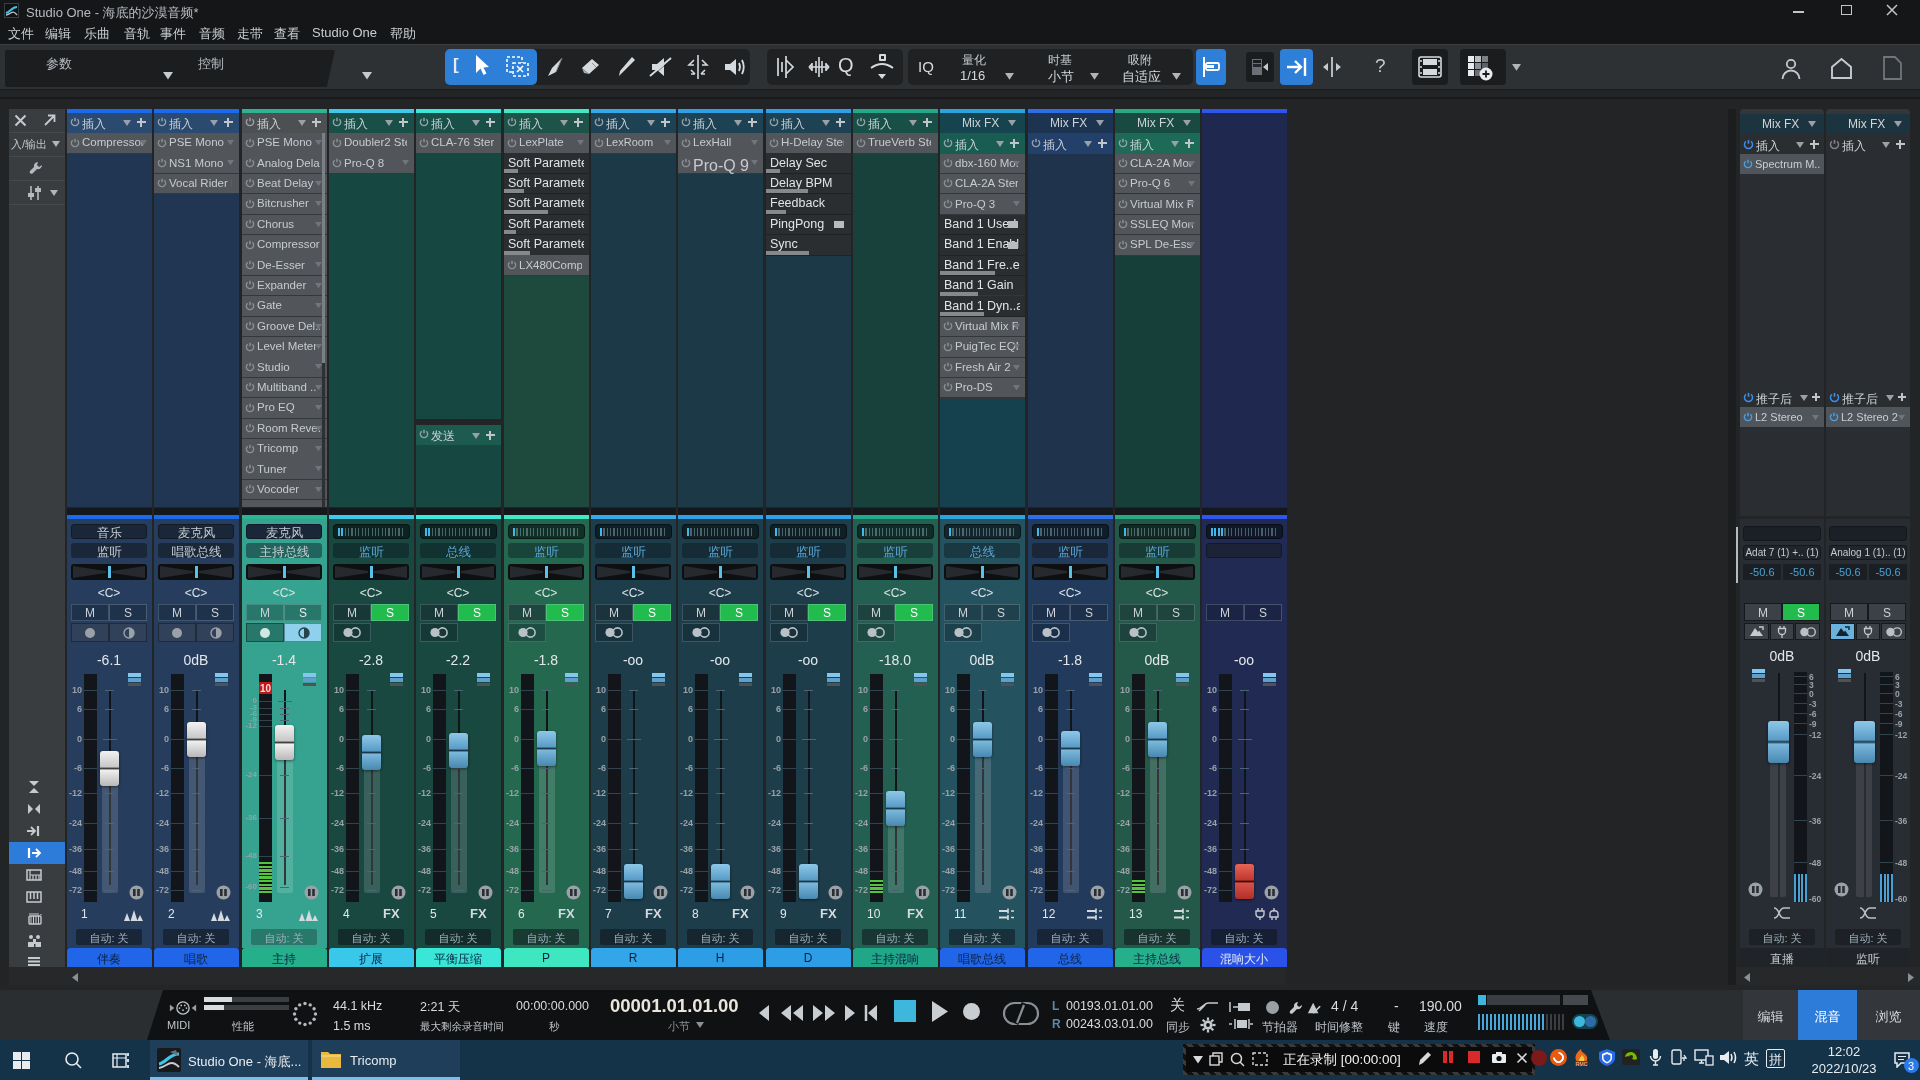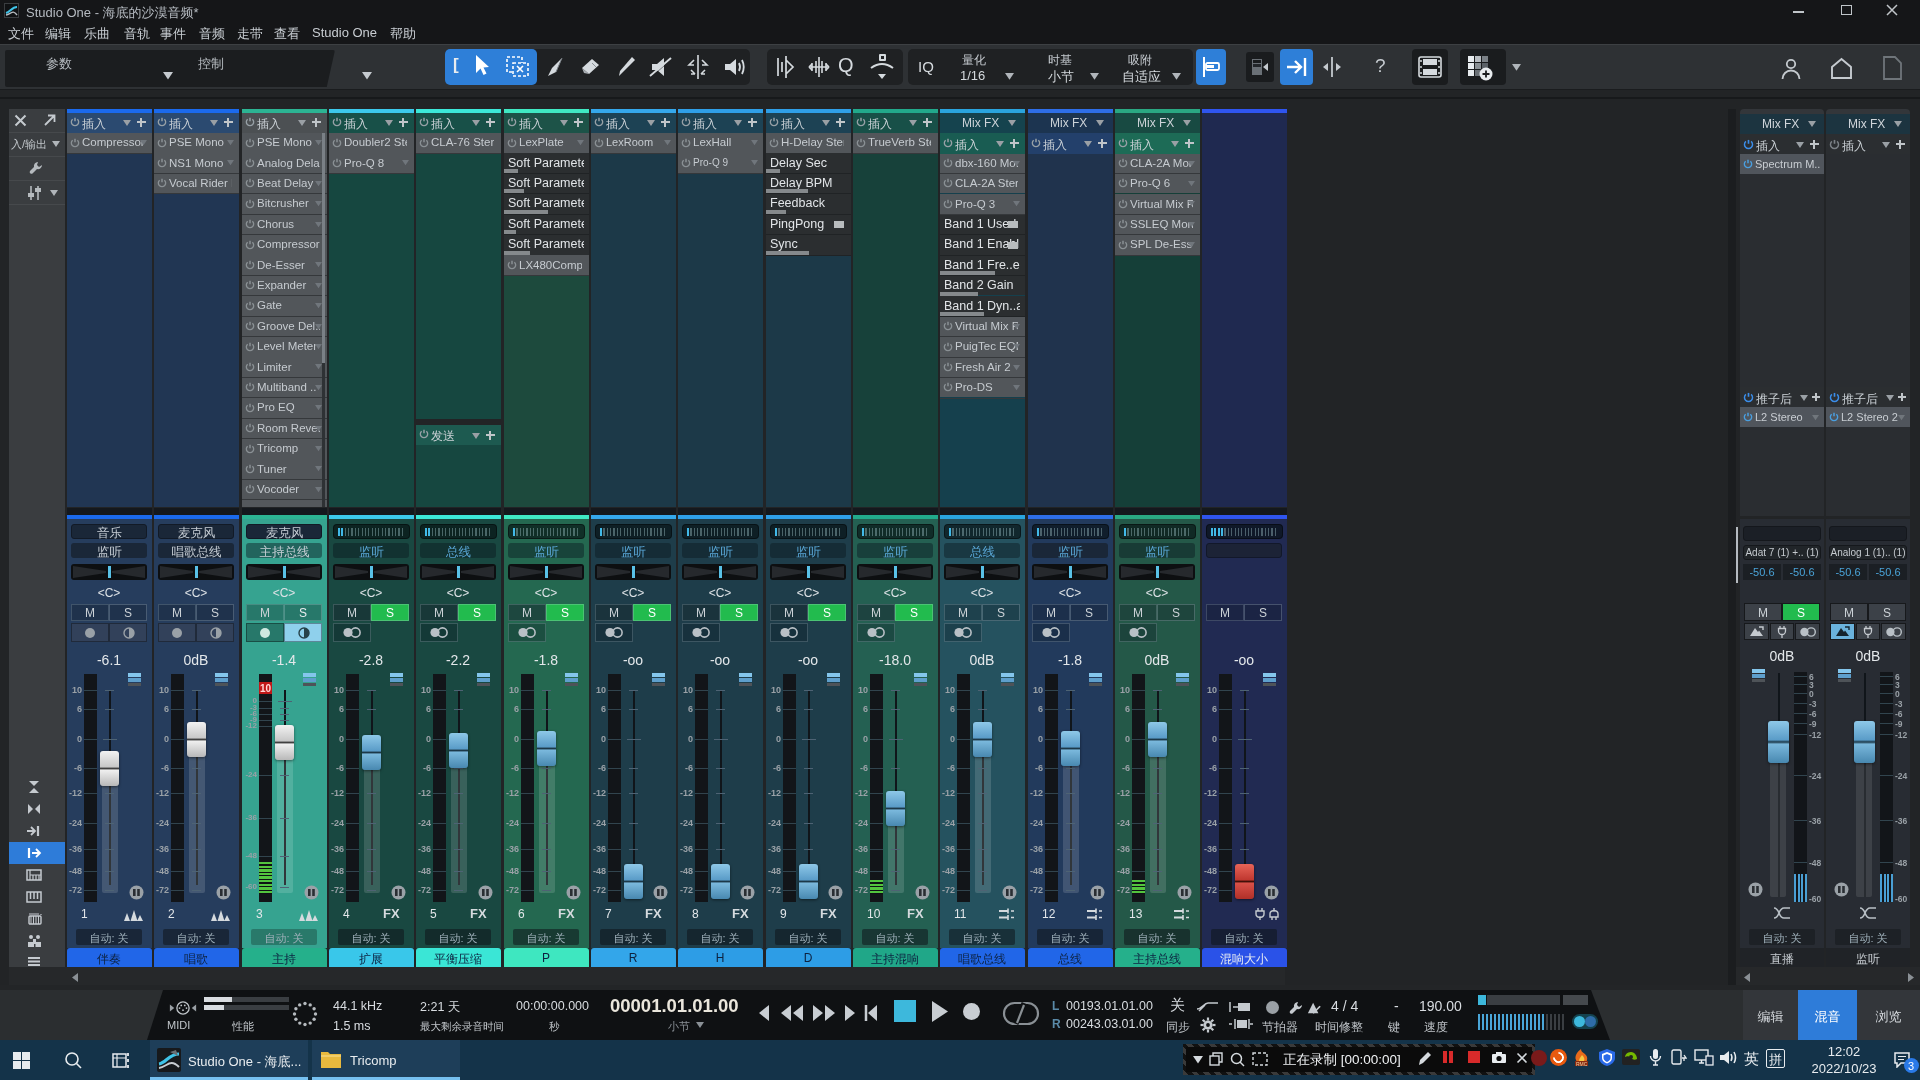--- a/index.html
+++ b/index.html
@@ -568,21 +568,21 @@
 <div class="a" style="left:15px;top:231.20000000000002px;font-size:11.5px;color:#c6cbd0;width:63px;overflow:hidden;white-space:nowrap">Level Meter</div>
 <svg style="position:absolute;left:73px;top:235.00000000000003px" width="7" height="7" viewBox="0 0 7 7">
       <polygon points="0,0 7,0 3.5,5.25" fill="#70767c"></polygon>
     </svg>
 <div class="a" style="left:0;top:248.40000000000003px;width:85px;height:19.6px;background:#52565a"></div>
 <div class="a" style="left:0;top:268.00000000000006px;width:85px;height:0.8px;background:#35383b"></div>
 <svg style="position:absolute;left:3px;top:252.90000000000003px" width="10" height="10" viewBox="0 0 12 12">
       <path d="M6 1v4.2" stroke="#8a9094" stroke-width="1.8" fill="none"></path>
       <path d="M3.2 2.6a4.4 4.4 0 1 0 5.6 0" stroke="#8a9094" stroke-width="1.6" fill="none"></path>
     </svg>
-<div class="a" style="left:15px;top:251.60000000000002px;font-size:11.5px;color:#c6cbd0;width:63px;overflow:hidden;white-space:nowrap">Limiter</div>
+<div class="a" style="left:15px;top:251.60000000000002px;font-size:11.5px;color:#c6cbd0;width:63px;overflow:hidden;white-space:nowrap">Studio</div>
 <svg style="position:absolute;left:73px;top:255.40000000000003px" width="7" height="7" viewBox="0 0 7 7">
       <polygon points="0,0 7,0 3.5,5.25" fill="#70767c"></polygon>
     </svg>
 <div class="a" style="left:0;top:268.8px;width:85px;height:19.6px;background:#52565a"></div>
 <div class="a" style="left:0;top:288.40000000000003px;width:85px;height:0.8px;background:#35383b"></div>
 <svg style="position:absolute;left:3px;top:273.3px" width="10" height="10" viewBox="0 0 12 12">
       <path d="M6 1v4.2" stroke="#8a9094" stroke-width="1.8" fill="none"></path>
       <path d="M3.2 2.6a4.4 4.4 0 1 0 5.6 0" stroke="#8a9094" stroke-width="1.6" fill="none"></path>
     </svg>
 <div class="a" style="left:15px;top:272.0px;font-size:11.5px;color:#c6cbd0;width:63px;overflow:hidden;white-space:nowrap">Multiband ..</div>
@@ -1246,21 +1246,21 @@
 <div class="a" style="left:15px;top:27.2px;font-size:11.5px;color:#c6cbd0;width:63px;overflow:hidden;white-space:nowrap">LexHall</div>
 <svg style="position:absolute;left:73px;top:31px" width="7" height="7" viewBox="0 0 7 7">
       <polygon points="0,0 7,0 3.5,5.25" fill="#70767c"></polygon>
     </svg>
 <div class="a" style="left:0;top:44.4px;width:85px;height:19.6px;background:#52565a"></div>
 <div class="a" style="left:0;top:64.0px;width:85px;height:0.8px;background:#35383b"></div>
 <svg style="position:absolute;left:3px;top:48.9px" width="10" height="10" viewBox="0 0 12 12">
       <path d="M6 1v4.2" stroke="#8a9094" stroke-width="1.8" fill="none"></path>
       <path d="M3.2 2.6a4.4 4.4 0 1 0 5.6 0" stroke="#8a9094" stroke-width="1.6" fill="none"></path>
     </svg>
-<div class="a" style="left:15px;top:47.6px;font-size:10px;color:#c6cbd0;width:63px;overflow:hidden;white-space:nowrap">Pro-Q 9</div>
+<div class="a" style="left:15px;top:47.6px;font-size:16px;color:#c6cbd0;width:63px;overflow:hidden;white-space:nowrap">Pro-Q 9</div>
 <svg style="position:absolute;left:73px;top:51.4px" width="7" height="7" viewBox="0 0 7 7">
       <polygon points="0,0 7,0 3.5,5.25" fill="#70767c"></polygon>
     </svg>
 </div>
 <div class="a" style="left:678px;top:507.5px;width:85px;height:7.5px;background:#14181d"></div>
 <div class="a" style="left:678px;top:515px;width:86px;height:452px">
 <div class="a" style="left:0;top:0;width:85px;height:4px;background:#2f9fe8"></div>
 <div class="a" style="left:0;top:4px;width:85px;height:429px;background:#1e3d4a"></div>
 <div class="a" style="left:4px;top:9px;width:77px;height:15px;background:rgba(5,13,15,0.62);border-radius:4px;border:1px solid rgba(0,0,0,0.4)"></div>
 <div class="a" style="left:9.0px;top:13px;width:2px;height:7.5px;background:#41b9e8"></div>
@@ -1646,21 +1646,21 @@
 <div class="a" style="left:0;top:126.10000000000002px;width:85px;height:19.6px;background:#2b2e30"></div>
 <div class="a" style="left:0;top:145.70000000000002px;width:85px;height:0.8px;background:#202325"></div>
 <div class="a" style="left:4px;top:128.3px;font-size:12.5px;color:#e2e5e8;width:76px;overflow:hidden;white-space:nowrap">Band 1 Enabl</div>
 <div class="a" style="left:68px;top:132.60000000000002px;width:10px;height:7px;background:#b8bcbe"></div>
 <div class="a" style="left:0;top:146.50000000000003px;width:85px;height:19.6px;background:#2b2e30"></div>
 <div class="a" style="left:0;top:166.10000000000002px;width:85px;height:0.8px;background:#202325"></div>
 <div class="a" style="left:4px;top:148.70000000000002px;font-size:12.5px;color:#e2e5e8;width:76px;overflow:hidden;white-space:nowrap">Band 1 Fre..ency</div>
 <div class="a" style="left:0;top:162.10000000000002px;width:55px;height:4px;background:#85898c"></div>
 <div class="a" style="left:0;top:166.90000000000003px;width:85px;height:19.6px;background:#2b2e30"></div>
 <div class="a" style="left:0;top:186.50000000000003px;width:85px;height:0.8px;background:#202325"></div>
-<div class="a" style="left:4px;top:169.10000000000002px;font-size:12.5px;color:#e2e5e8;width:76px;overflow:hidden;white-space:nowrap">Band 2 Gain</div>
+<div class="a" style="left:4px;top:169.10000000000002px;font-size:12.5px;color:#e2e5e8;width:76px;overflow:hidden;white-space:nowrap">Band 1 Gain</div>
 <div class="a" style="left:0;top:182.50000000000003px;width:38px;height:4px;background:#85898c"></div>
 <div class="a" style="left:0;top:187.30000000000004px;width:85px;height:19.6px;background:#2b2e30"></div>
 <div class="a" style="left:0;top:206.90000000000003px;width:85px;height:0.8px;background:#202325"></div>
 <div class="a" style="left:4px;top:189.50000000000003px;font-size:12.5px;color:#e2e5e8;width:76px;overflow:hidden;white-space:nowrap">Band 1 Dyn..ange</div>
 <div class="a" style="left:0;top:202.90000000000003px;width:44px;height:4px;background:#85898c"></div>
 <div class="a" style="left:0;top:207.70000000000005px;width:85px;height:19.6px;background:#52565a"></div>
 <div class="a" style="left:0;top:227.30000000000004px;width:85px;height:0.8px;background:#35383b"></div>
 <svg style="position:absolute;left:3px;top:212.20000000000005px" width="10" height="10" viewBox="0 0 12 12">
       <path d="M6 1v4.2" stroke="#8a9094" stroke-width="1.8" fill="none"></path>
       <path d="M3.2 2.6a4.4 4.4 0 1 0 5.6 0" stroke="#8a9094" stroke-width="1.6" fill="none"></path>

